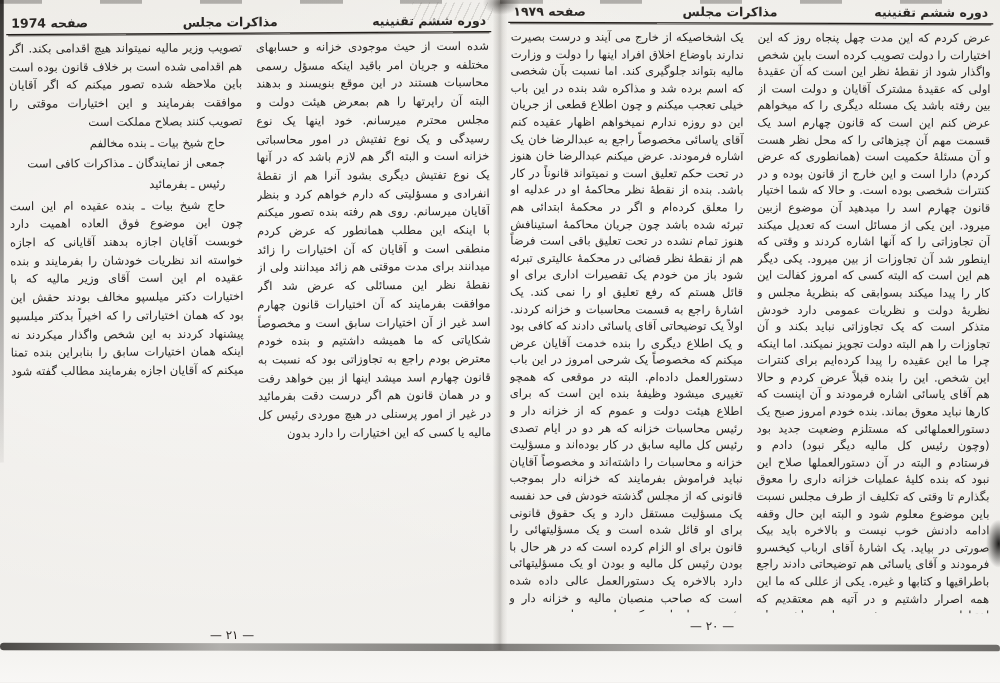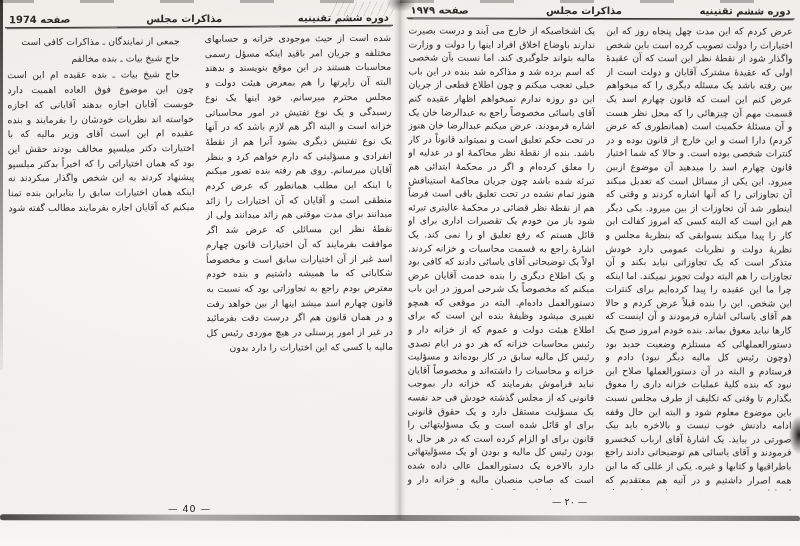--- a/index.html
+++ b/index.html
@@ -83,22 +83,24 @@
       <div class="hdr">
         <span>دوره ششم تقنینیه</span>
         <span>مذاکرات مجلس</span>
         <span>صفحه 1974</span>
       </div>
       <div class="cols">
         <div class="col">
           <p>شده است از حیث موجودی خزانه و حسابهای مختلفه و جریان امر باقید اینکه مسؤل رسمی محاسبات هستند در این موقع بنویسند و بدهند البته آن راپرتها را هم بمعرض هیئت دولت و مجلس محترم میرسانم. خود اینها یک نوع رسیدگی و یک نوع تفتیش در امور محاسباتی خزانه است و البته اگر هم لازم باشد که در آنها یک نوع تفتیش دیگری بشود آنرا هم از نقطهٔ انفرادی و مسؤلیتی که دارم خواهم کرد و بنظر آقایان میرسانم. روی هم رفته بنده تصور میکنم با اینکه این مطلب همانطور که عرض کردم منطقی است و آقایان که آن اختیارات را زائد میدانند برای مدت موقتی هم زائد میدانند ولی از نقطهٔ نظر این مسائلی که عرض شد اگر موافقت بفرمایند که آن اختیارات قانون چهارم اسد غیر از آن اختیارات سابق است و مخصوصاً شکایاتی که ما همیشه داشتیم و بنده خودم معترض بودم راجع به تجاوزاتی بود که نسبت به قانون چهارم اسد میشد اینها از بین خواهد رفت و در همان قانون هم اگر درست دقت بفرمائید در غیر از امور پرسنلی در هیچ موردی رئیس کل مالیه یا کسی که این اختیارات را دارد بدون</p>
         </div>
         <div class="col">
+          <p>تصویب وزیر مالیه نمیتواند هیچ اقدامی بکند. اگر هم اقدامی شده است بر خلاف قانون بوده است باین ملاحظه شده تصور میکنم که اگر آقایان موافقت بفرمایند و این اختیارات موقتی را تصویب کنند بصلاح مملکت است</p>
+          <p class="p-speaker">حاج شیخ بیات ـ بنده مخالفم</p>
           <p class="p-speaker">جمعی از نمایندگان ـ مذاکرات کافی است</p>
-          <p class="p-speaker">حاج شیخ بیات ـ بنده مخالفم</p>
+          <p class="p-speaker">رئیس ـ بفرمائید</p>
           <p class="p-speaker">حاج شیخ بیات ـ بنده عقیده ام این است چون این موضوع فوق العاده اهمیت دارد خوبست آقایان اجازه بدهند آقایانی که اجازه خواسته اند نظریات خودشان را بفرمایند و بنده عقیده ام این است آقای وزیر مالیه که با اختیارات دکتر میلسپو مخالف بودند حقش این بود که همان اختیاراتی را که اخیراً بدکتر میلسپو پیشنهاد کردند به این شخص واگذار میکردند نه اینکه همان اختیارات سابق را بنابراین بنده تمنا میکنم که آقایان اجازه بفرمایند مطالب گفته شود</p>
 
         </div>
       </div>
     </div>
   </div>
 
   <div class="page page-right">
     <div class="page-inner">
       <div class="hdr">
@@ -110,21 +112,21 @@
         <div class="col">
           <p>عرض کردم که این مدت چهل پنجاه روز که این اختیارات را دولت تصویب کرده است باین شخص واگذار شود از نقطهٔ نظر این است که آن عقیدهٔ اولی که عقیدهٔ مشترک آقایان و دولت است از بین رفته باشد یک مسئله دیگری را که میخواهم عرض کنم این است که قانون چهارم اسد یک قسمت مهم آن چیزهائی را که محل نظر هست و آن مسئلهٔ حکمیت است (همانطوری که عرض کردم) دارا است و این خارج از قانون بوده و در کنترات شخصی بوده است. و حالا که شما اختیار قانون چهارم اسد را میدهید آن موضوع ازبین میرود. این یکی از مسائل است که تعدیل میکند آن تجاوزاتی را که آنها اشاره کردند و وقتی که اینطور شد آن تجاوزات از بین میرود. یکی دیگر هم این است که البته کسی که امروز کفالت این کار را پیدا میکند بسوابقی که بنظریهٔ مجلس و نظریهٔ دولت و نظریات عمومی دارد خودش متذکر است که یک تجاوزاتی نباید بکند و آن تجاوزات را هم البته دولت تجویز نمیکند. اما اینکه چرا ما این عقیده را پیدا کرده‌ایم برای کنترات این شخص. این را بنده قبلاً عرض کردم و حالا هم آقای یاسائی اشاره فرمودند و آن اینست که کارها نباید معوق بماند. بنده خودم امروز صبح یک دستورالعملهائی که مستلزم وضعیت جدید بود (وچون رئیس کل مالیه دیگر نبود) دادم و فرستادم و البته در آن دستورالعملها صلاح این نبود که بنده کلیهٔ عملیات خزانه داری را معوق بگذارم تا وقتی که تکلیف از طرف مجلس نسبت باین موضوع معلوم شود و البته این حال وقفه ادامه دادنش خوب نیست و بالاخره باید بیک صورتی در بیاید. یک اشارهٔ آقای ارباب کیخسرو فرمودند و آقای یاسائی هم توضیحاتی دادند راجع باطراقیها و کتابها و غیره. یکی از عللی که ما این همه اصرار داشتیم و در آتیه هم معتقدیم که اختیارات سوء تعبیر نشود و واضح باشد برای همین بود که اطرافیها اگر بتوانند یک اعمال نفوذهائی بکنند</p>
         </div>
         <div class="col">
           <p>یک اشخاصیکه از خارج می آیند و درست بصیرت ندارند باوضاع اخلاق افراد اینها را دولت و وزارت مالیه بتواند جلوگیری کند. اما نسبت بآن شخصی که اسم برده شد و مذاکره شد بنده در این باب خیلی تعجب میکنم و چون اطلاع قطعی از جریان این دو روزه ندارم نمیخواهم اظهار عقیده کنم آقای یاسائی مخصوصاً راجع به عبدالرضا خان یک اشاره فرمودند. عرض میکنم عبدالرضا خان هنوز در تحت حکم تعلیق است و نمیتواند قانوناً در کار باشد. بنده از نقطهٔ نظر محاکمهٔ او در عدلیه او را معلق کرده‌ام و اگر در محکمهٔ ابتدائی هم تبرئه شده باشد چون جریان محاکمهٔ استینافش هنوز تمام نشده در تحت تعلیق باقی است فرضاً هم از نقطهٔ نظر قضائی در محکمهٔ عالیتری تبرئه شود باز من خودم یک تقصیرات اداری برای او قائل هستم که رفع تعلیق او را نمی کند. یک اشارهٔ راجع به قسمت محاسبات و خزانه کردند. اولاً یک توضیحاتی آقای یاسائی دادند که کافی بود و یک اطلاع دیگری را بنده خدمت آقایان عرض میکنم که مخصوصاً یک شرحی امروز در این باب دستورالعمل داده‌ام. البته در موقعی که همچو تغییری میشود وظیفهٔ بنده این است که برای اطلاع هیئت دولت و عموم که از خزانه دار و رئیس محاسبات خزانه که هر دو در ایام تصدی رئیس کل مالیه سابق در کار بوده‌اند و مسؤلیت خزانه و محاسبات را داشته‌اند و مخصوصاً آقایان نباید فراموش بفرمایند که خزانه دار بموجب قانونی که از مجلس گذشته خودش فی حد نفسه یک مسؤلیت مستقل دارد و یک حقوق قانونی برای او قائل شده است و یک مسؤلیتهائی را قانون برای او الزام کرده است که در هر حال با بودن رئیس کل مالیه و بودن او یک مسؤلیتهائی دارد بالاخره یک دستورالعمل عالی داده شده است که صاحب منصبان مالیه و خزانه دار و رئیس محاسبات یک راپرت جامعی نسبت بوضعیت مالیه تا امروز از حیث سال گذشته و سالی که شروع</p>
         </div>
       </div>
     </div>
   </div>
 
-  <div class="pagenum pagenum-left">— 40 —</div>
+  <div class="pagenum pagenum-left">— ۲۱ —</div>
   <div class="pagenum pagenum-right">— ۲۰ —</div>
 
   <div class="artifact fold"></div>
   <div class="artifact smudge-top"></div>
   <div class="artifact edge-top"></div>
   <div class="artifact edge-left"></div>
   <div class="artifact scratch"></div>
   <div class="artifact blob-right"></div>
   <div class="artifact shadow-bottom"></div>
   <div class="artifact below-strip"></div>

